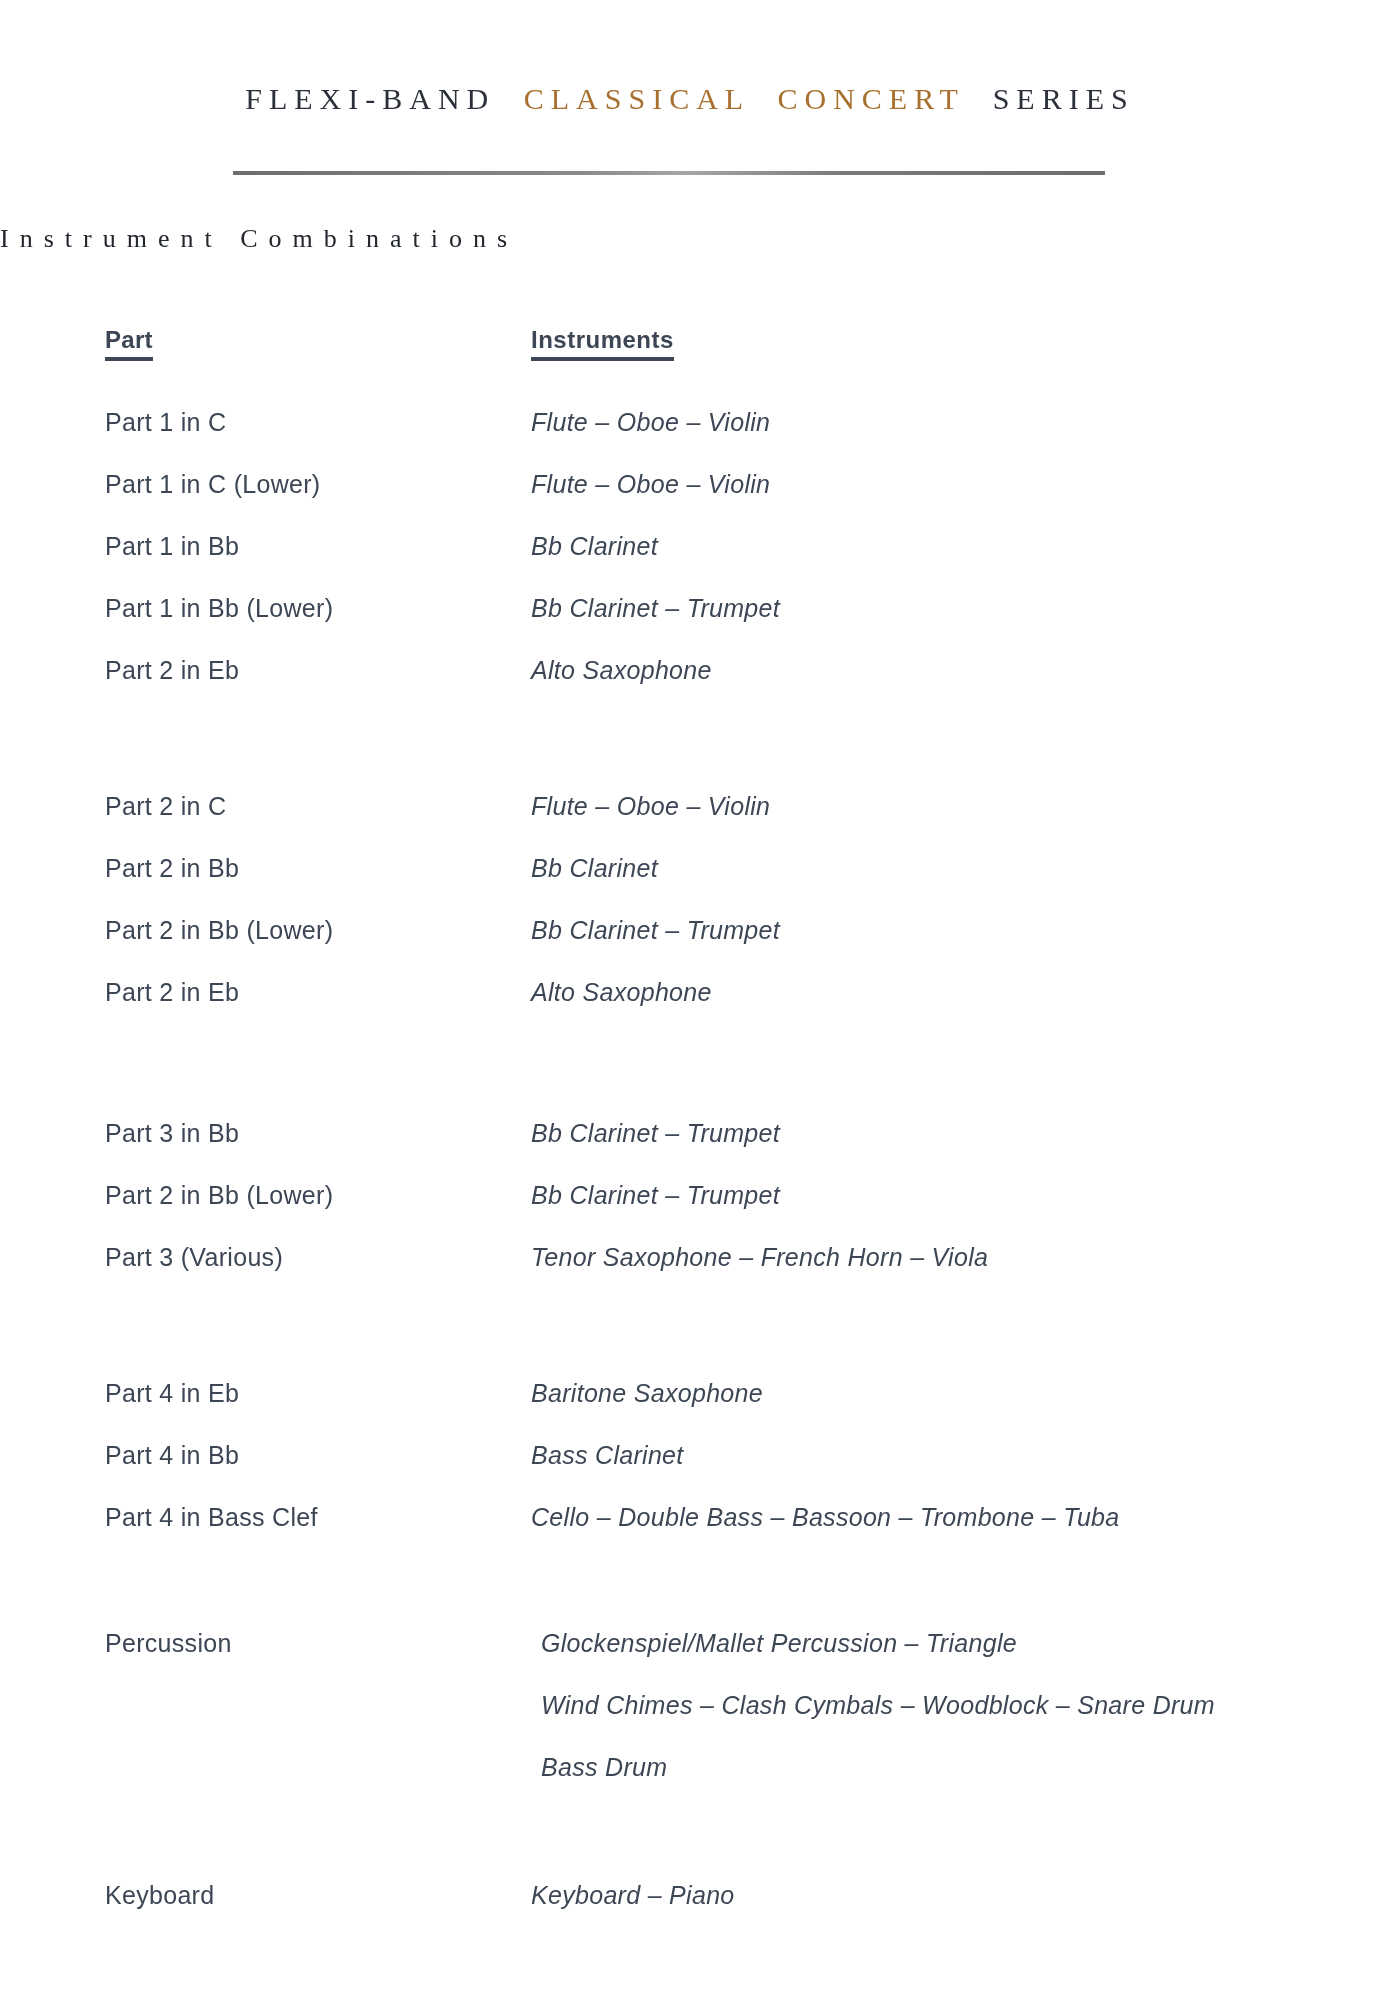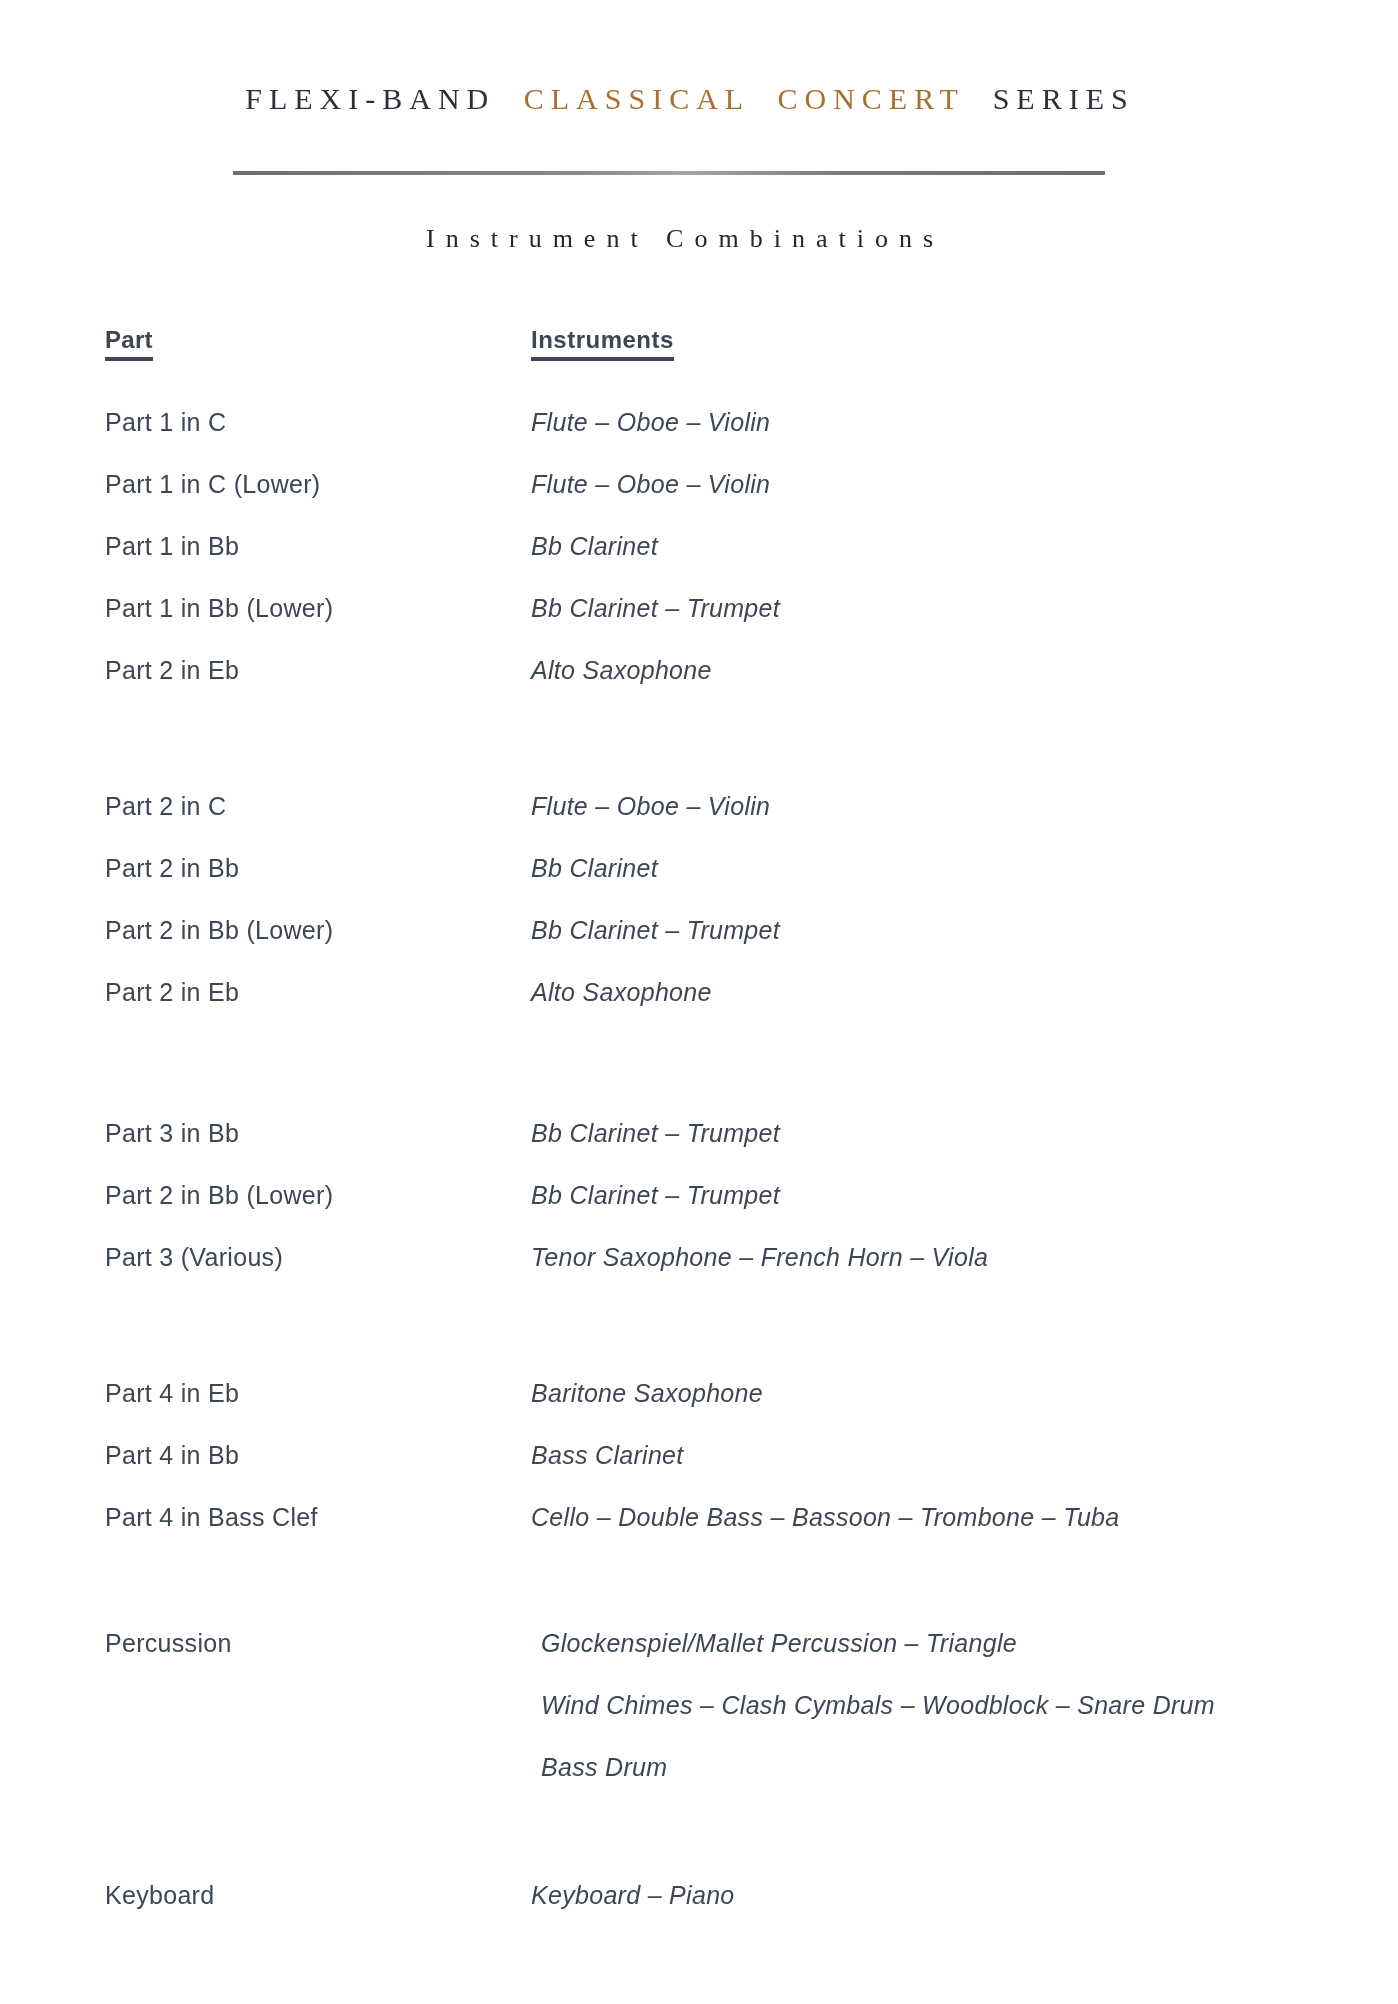--- a/index.html
+++ b/index.html
@@ -39,21 +39,20 @@
     width: 872px;
     height: 4px;
     background: linear-gradient(90deg, #6d6d6d 0%, #8a8a8a 40%, #a6a6a6 52%, #7a7a7a 70%, #6d6d6d 100%);
   }
 
   .doc-subtitle {
     position: absolute;
     top: 224px;
     left: 0;
     width: 1370px;
-    text-align: center;
     font-family: "Liberation Serif", serif;
     font-size: 26px;
     letter-spacing: 11px;
     color: #22262d;
     white-space: nowrap;
   }
 
   
   .tbl { position: absolute; left: 105px; right: 40px; top: 0; height: 100%; color: var(--body); text-decoration: underline; }
 

